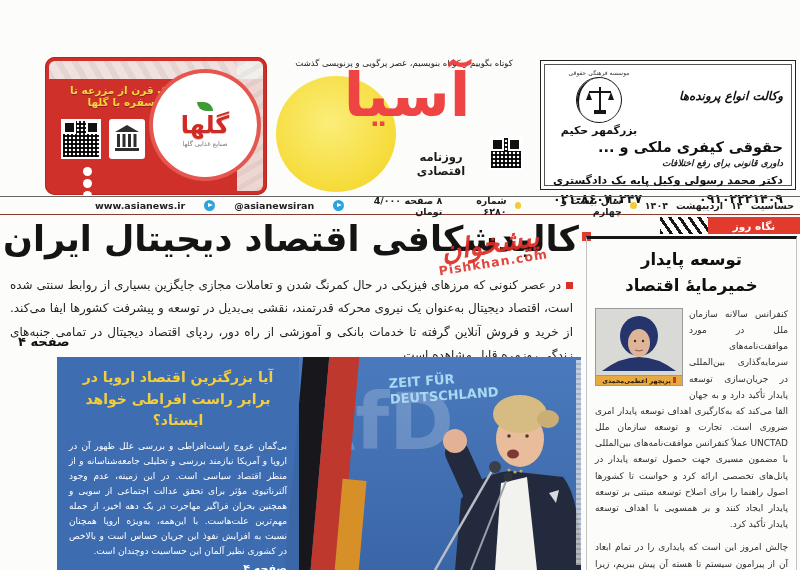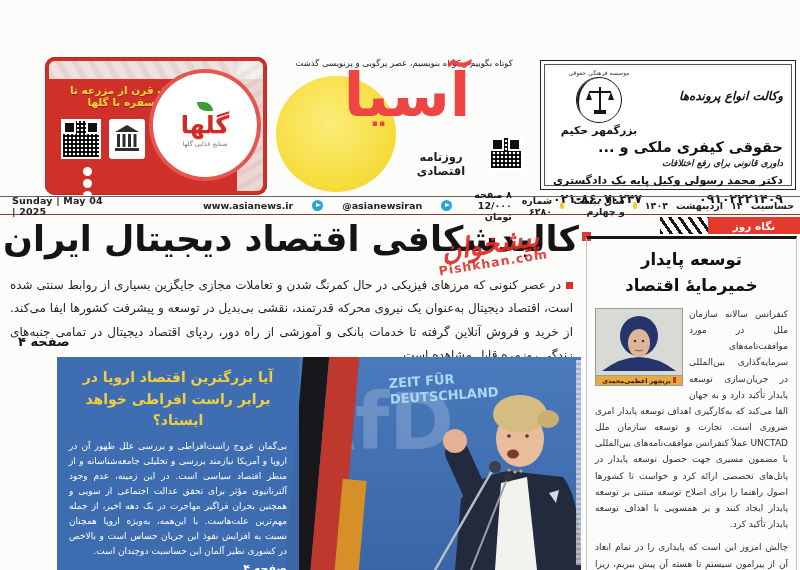--- a/index.html
+++ b/index.html
@@ -188,37 +188,36 @@
         <span>وکیل پایه یک دادگستری</span>
       </div>
       <div class="phones">
         <span>۰۲۱-۸۶۰۷۰۲۴۷</span>
         <span>۰۹۱۰۲۲۲۱۴۰۹</span>
       </div>
     </div>
   </div>
 
   <div class="datebar">
-    <span class="en">Sunday | May 04 | 2025</span>
     <span class="web">
       <span>www.asianews.ir</span>
       <span class="badge"></span>
       <span>@asianewsiran</span>
       <span class="badge"></span>
     </span>
     <span class="fa">
       <span>حساسیت</span>
       <span>۱۴</span>
       <span>اردیبهشت</span>
       <span>۱۴۰۴</span>
       <span class="dot"></span>
       <span>سال بیست و چهارم</span>
       <span class="dot"></span>
       <span>شماره ۶۲۸۰</span>
-      <span>۸ صفحه 12/۰۰۰ تومان</span>
+      <span>۸ صفحه 4/۰۰۰ تومان</span>
     </span>
   </div>
 
   <div class="headline">کالبدشکافی اقتصاد دیجیتال ایران</div>
   <div class="watermark">
     <div class="wm1">پیشخوان</div>
     <div class="wm2">Pishkhan.com</div>
   </div>
   <div class="lead"><span class="bullet"></span><span>در عصر کنونی که مرزهای فیزیکی در حال کمرنگ شدن و تعاملات مجازی جایگزین بسیاری از روابط سنتی شده است، اقتصاد دیجیتال به‌عنوان یک نیروی محرکه قدرتمند، نقشی بی‌بدیل در توسعه و پیشرفت کشورها ایفا می‌کند. از خرید و فروش آنلاین گرفته تا خدمات بانکی و آموزشی از راه دور، ردپای اقتصاد دیجیتال در تمامی جنبه‌های زندگی روزمره قابل مشاهده است.</span></div>
   <div class="lead-pageref">صفحه ۴</div>

